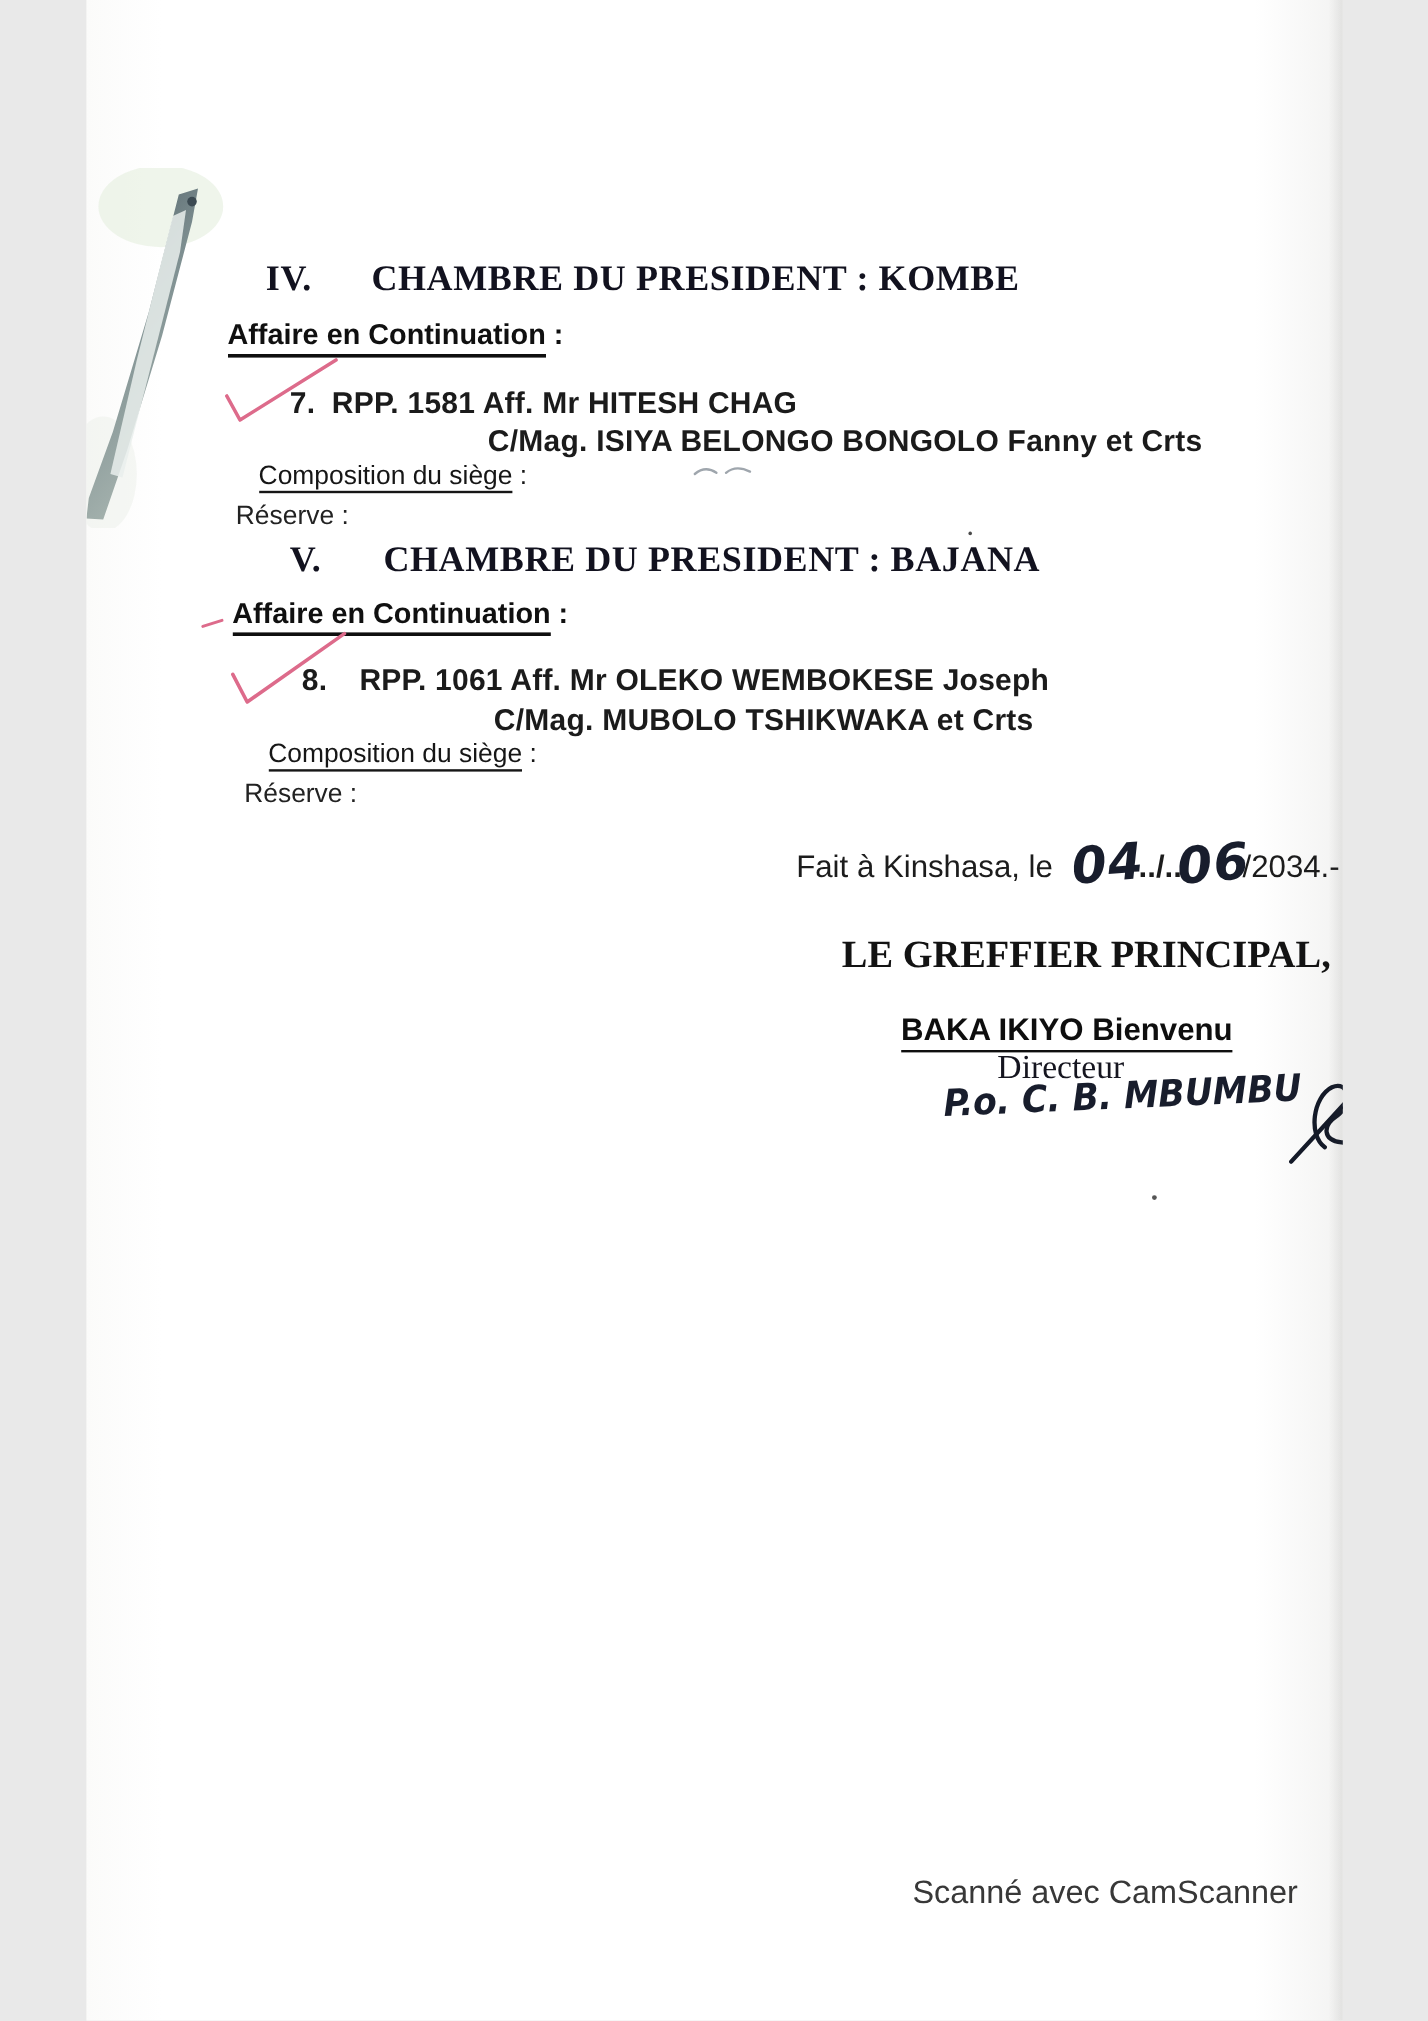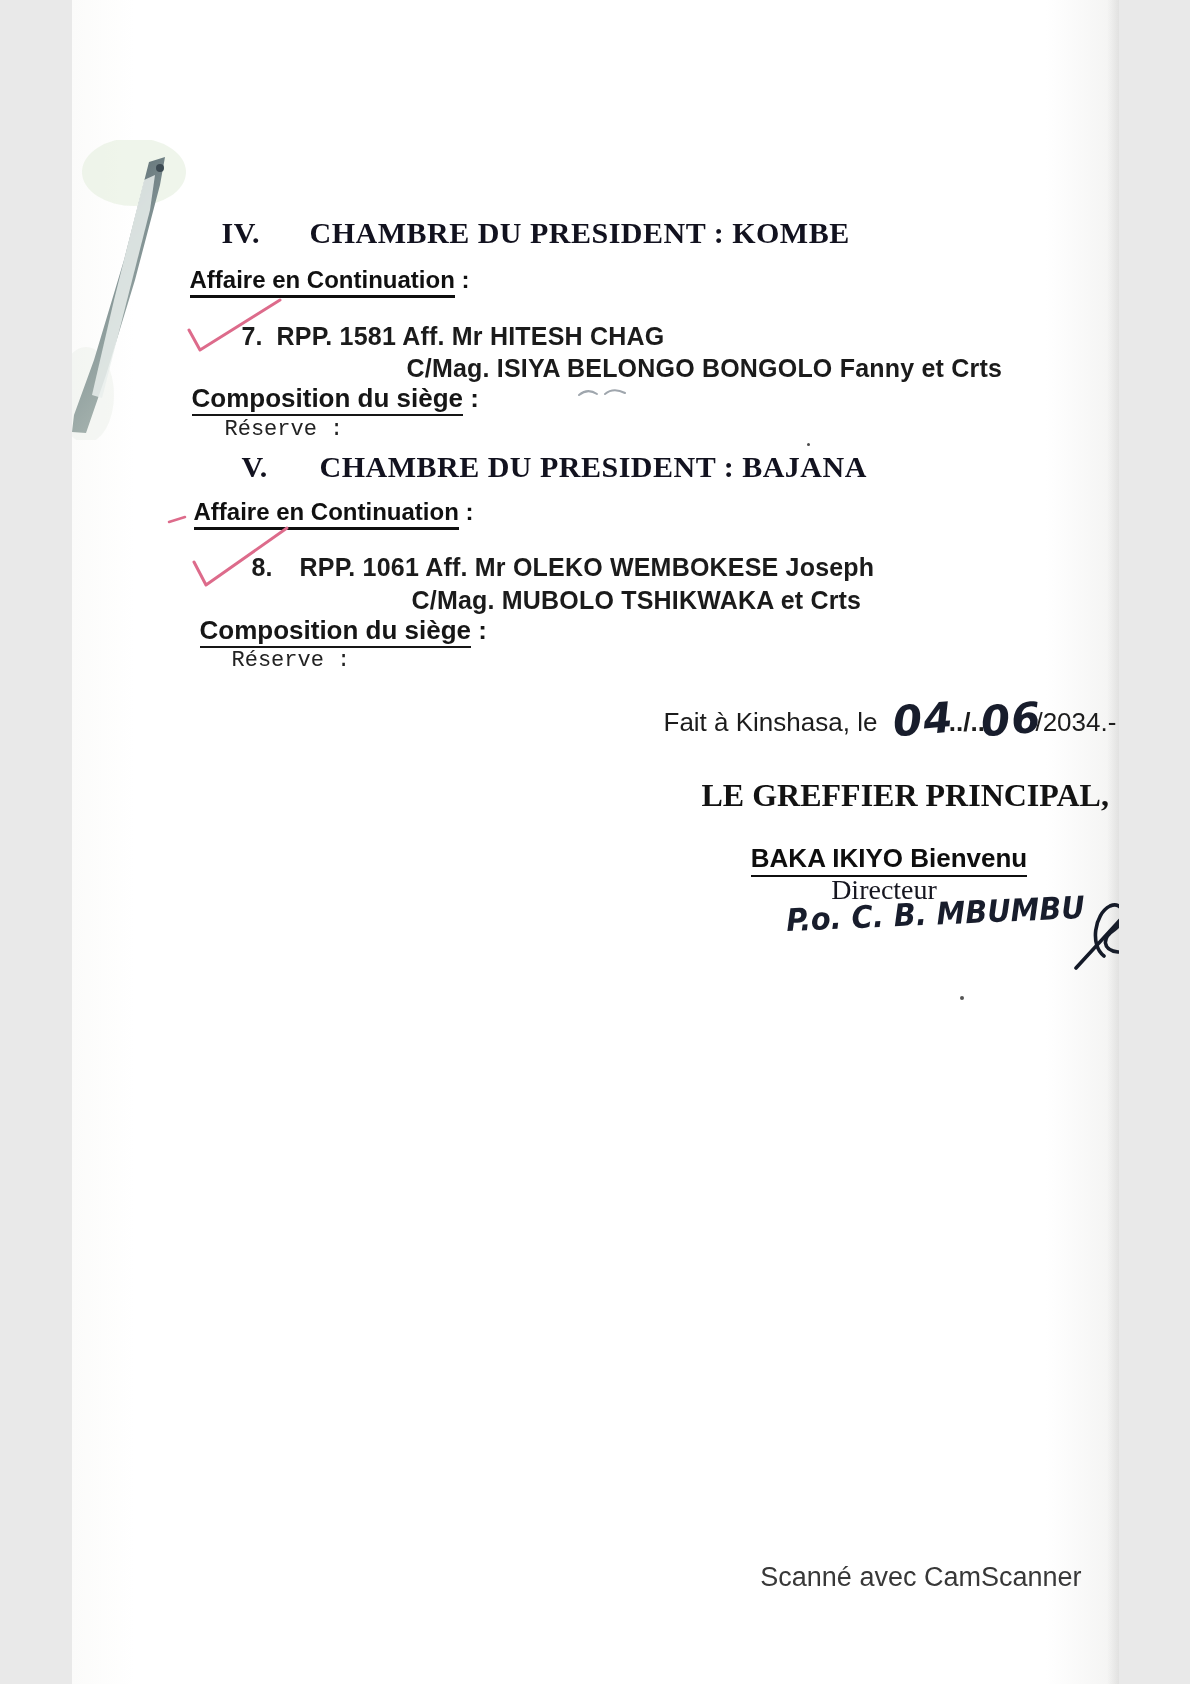--- a/index.html
+++ b/index.html
@@ -13,22 +13,22 @@
   .heading{font-family:"Liberation Serif",serif;font-weight:bold;color:#12121f;
            font-size:30px;letter-spacing:.5px;white-space:nowrap;}
   .heading .numeral{display:inline-block;}
   .affaire{font-family:"Liberation Sans",sans-serif;font-weight:bold;font-size:24px;
            color:#101010;white-space:nowrap;}
   .u-heavy{border-bottom:3px solid #0f0f0f;padding-bottom:2px;}
   .u-med{border-bottom:2px solid #161616;padding-bottom:1px;}
   .caseline{font-family:"Liberation Sans",sans-serif;font-weight:bold;font-size:25px;
             color:#1b1b1b;letter-spacing:.2px;white-space:nowrap;}
   .caseline .num{display:inline-block;}
-  .label{font-family:"Liberation Sans",sans-serif;font-weight:bold;font-size:26px;color:#161616;white-space:nowrap;}
-  .plain{font-family:Liberation Mono, monospace;font-size:22px;color:#222;white-space:nowrap;margin-left:28px;}
+  .label{font-family:"Liberation Sans",sans-serif;font-weight:normal;font-size:22px;color:#161616;white-space:nowrap;margin-left:24px;}
+  .plain{font-family:Liberation Sans, sans-serif;font-size:22px;color:#222;white-space:nowrap;}
   .dateline{display:flex;align-items:baseline;font-family:"Liberation Sans",sans-serif;
             font-size:26px;color:#1c1c1c;white-space:nowrap;}
   .hw-num{font-size:42px;line-height:1;display:inline-block;transform:rotate(-5deg);
           position:relative;top:3px;letter-spacing:1px;}
   .greffier{font-family:Liberation Serif, serif;font-weight:bold;font-size:32px;color:#131313;
             text-align:right;white-space:nowrap;}
   .baka{font-family:"Liberation Sans",sans-serif;font-weight:bold;font-size:26px;color:#0e0e0e;
         text-align:center;white-space:nowrap;}
   .directeur{font-family:"Liberation Serif",serif;font-size:28px;color:#15151f;
              text-align:center;white-space:nowrap;}

